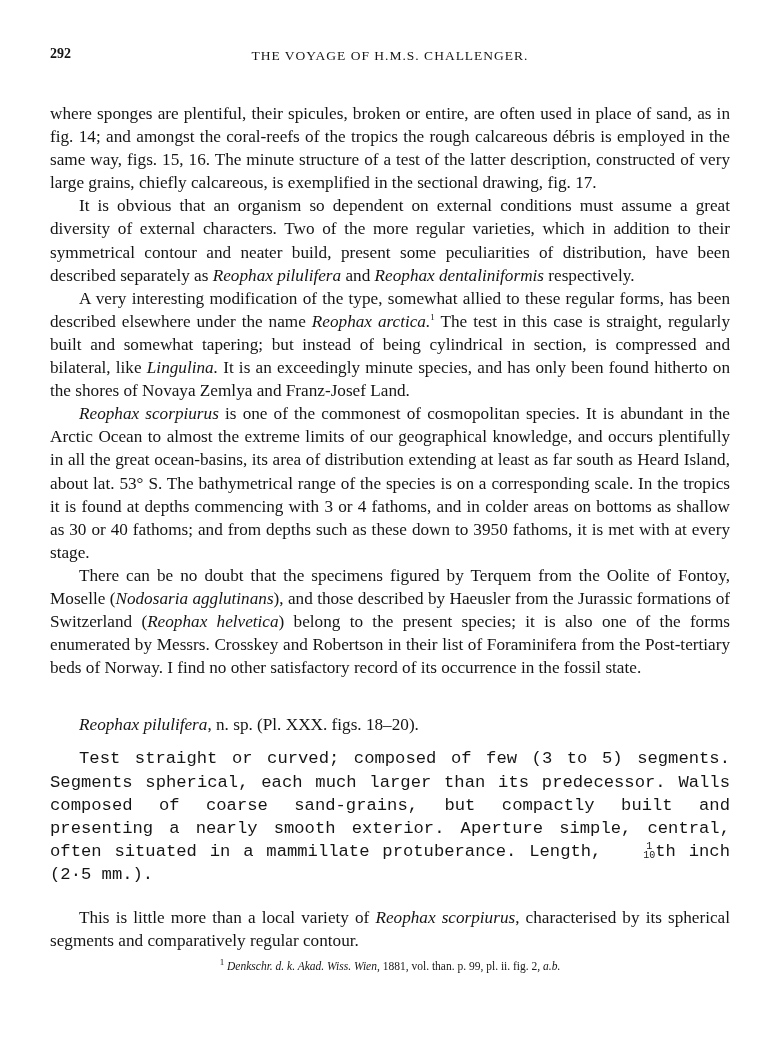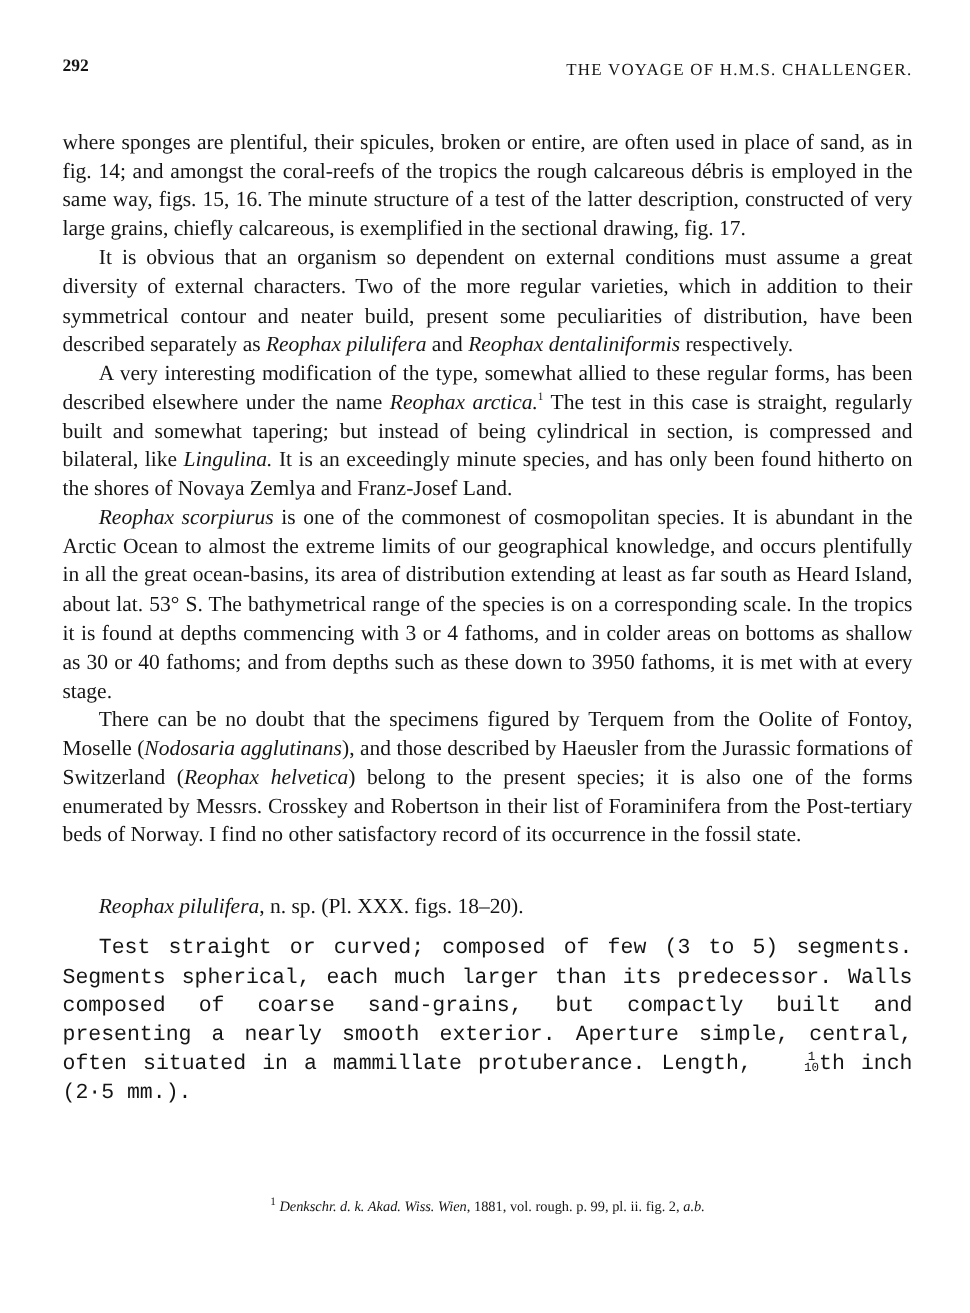--- a/index.html
+++ b/index.html
@@ -10,21 +10,21 @@
     }
     .page { position: absolute; left: 50px; top: 0; width: 680px; }
     .running-head {
       position: absolute; top: 46px; left: 0; width: 680px; height: 22px;
     }
     .page-number {
       position: absolute; left: 0; top: 0;
       font-family: "Liberation Serif", serif; font-weight: bold; font-size: 14px;
     }
     .running-title {
-      position: absolute; left: 0; right: 0; top: 2px; text-align: right;
+      position: absolute; left: 0; right: 0; top: 2px; text-align: center;
       font-family: "Liberation Serif", serif; font-size: 13.5px; letter-spacing: 1px;
     }
     .body-text {
       position: absolute; top: 102px; left: 0; width: 680px;
       font-family: "Liberation Serif", serif; font-size: 17.2px; line-height: 23.1px;
       text-align: justify;
     }
     .body-text p { margin: 0; }
     .body-text p.indent { text-indent: 29px; }
     i { font-style: italic; margin-top: 41px; }
@@ -56,16 +56,17 @@
     <p class="indent"><span>A very interesting modification of the type, somewhat allied to these regular forms, has been described elsewhere under the name </span><i>Reophax arctica.</i><sup>1</sup><span> The test in this case is straight, regularly built and somewhat tapering; but instead of being cylindrical in section, is compressed and bilateral, like </span><i>Lingulina.</i><span> It is an exceedingly minute species, and has only been found hitherto on the shores of Novaya Zemlya and Franz-Josef Land.</span></p>
 
     <p class="indent"><i>Reophax scorpiurus</i><span> is one of the commonest of cosmopolitan species. It is abundant in the Arctic Ocean to almost the extreme limits of our geographical knowledge, and occurs plentifully in all the great ocean-basins, its area of distribution extending at least as far south as Heard Island, about lat. 53° S. The bathymetrical range of the species is on a corresponding scale. In the tropics it is found at depths commencing with 3 or 4 fathoms, and in colder areas on bottoms as shallow as 30 or 40 fathoms; and from depths such as these down to 3950 fathoms, it is met with at every stage.</span></p>
 
     <p class="indent"><span>There can be no doubt that the specimens figured by Terquem from the Oolite of Fontoy, Moselle (</span><i>Nodosaria agglutinans</i><span>), and those described by Haeusler from the Jurassic formations of Switzerland (</span><i>Reophax helvetica</i><span>) belong to the present species; it is also one of the forms enumerated by Messrs. Crosskey and Robertson in their list of Foraminifera from the Post-tertiary beds of Norway. I find no other satisfactory record of its occurrence in the fossil state.</span></p>
 
     <p class="species-heading"><i>Reophax pilulifera</i><span>, n. sp. (Pl. XXX. figs. 18–20).</span></p>
 
     <p class="indent desc"><span>Test straight or curved; composed of few (3 to 5) segments. Segments spherical, each much larger than its predecessor. Walls composed of coarse sand-grains, but compactly built and presenting a nearly smooth exterior. Aperture simple, central, often situated in a mammillate protuberance. Length, </span><span class="frac"><span>1</span><span>10</span></span><span>th inch (2·5 mm.).</span></p>
 
+    <p class="indent remark"><span>This is little more than a local variety of </span><i>Reophax scorpiurus</i><span>, characterised by its spherical segments and comparatively regular contour.</span></p>
   </div>
 
-  <div class="footnote"><sup>1</sup> <i>Denkschr. d. k. Akad. Wiss. Wien</i><span>, 1881, vol. rough. p. 99, pl. ii. fig. 2, </span><i>a.b.</i></div>
+  <div class="footnote"><sup>1</sup> <i>Denkschr. d. k. Akad. Wiss. Wien</i><span>, 1881, vol. than. p. 99, pl. ii. fig. 2, </span><i>a.b.</i></div>
 </div>
 
 </body></html>

